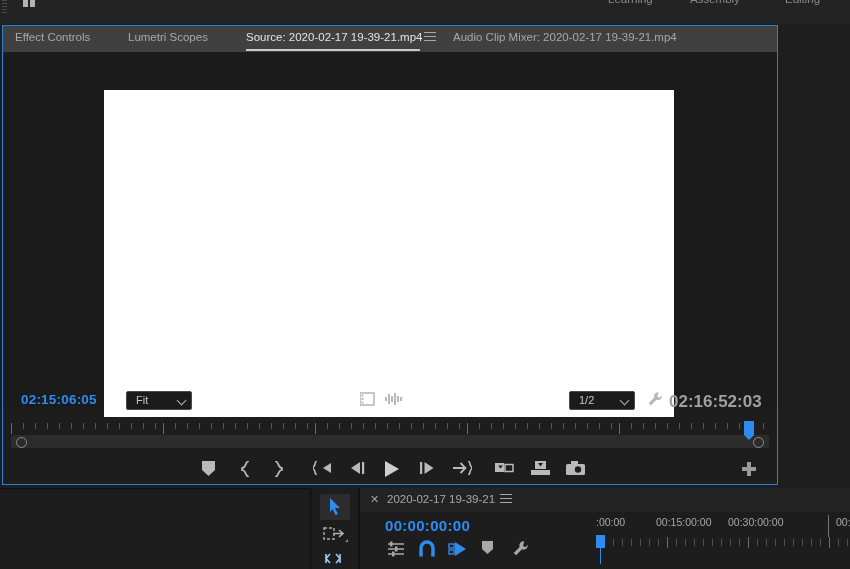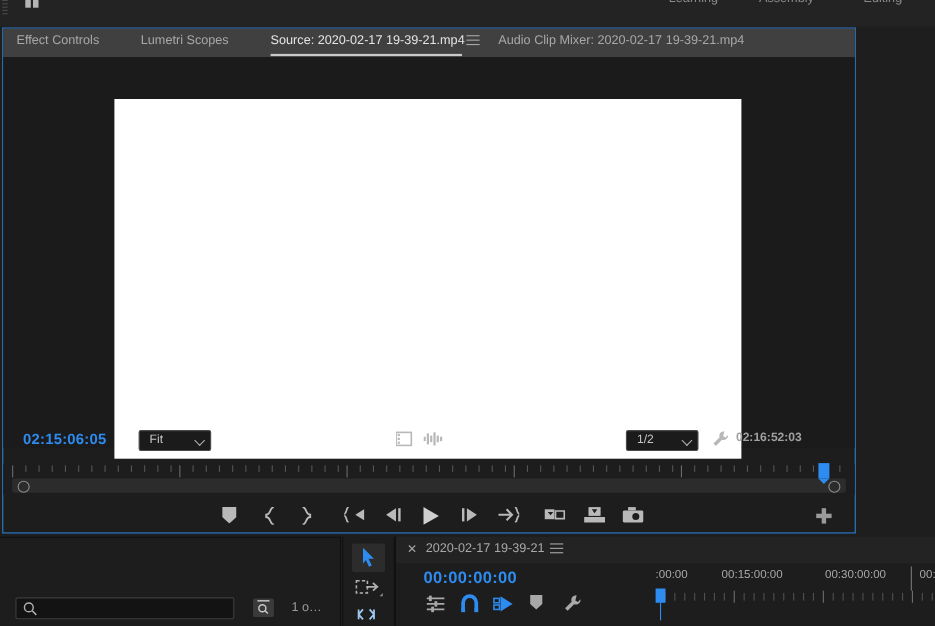--- a/index.html
+++ b/index.html
@@ -76,21 +76,21 @@
 
   
   .mon-row {
     position: absolute; left: 0; top: 362px; width: 100%; height: 28px;
   }
   .tc-blue {
     position: absolute; font-size: 13.5px; color: #2e8bf0; font-weight: bold;
     letter-spacing: 0.2px; white-space: nowrap;
   }
   .tc-gray {
-    position: absolute; font-size: 11px; color: #a0a0a0; font-weight: bold;
+    position: absolute; font-size: 17px; color: #a0a0a0; font-weight: bold;
     white-space: nowrap;
   }
   .dropdown {
     position: absolute; height: 19px; background: #1b1b1b;
     border: 1px solid #4a4a4a; border-radius: 2px;
     font-size: 11px; color: #c6c6c6; line-height: 17px;
   }
   .dropdown .dv { position: absolute; left: 9px; top: 0; }
   .dropdown .ar {
     position: absolute; right: 6px; top: 5px;
@@ -438,39 +438,20 @@
             <rect x="1" y="6" width="14" height="4" fill="#9a9a9a"></rect>
         </svg>
       </div>
     </div>
   </div>
 
 
   <div class="panel-project">
 
 
-    <div class="search-row">
-      <div class="search-box">
-        <span class="mag">
-          <svg width="13" height="13" viewBox="0 0 13 13">
-            <circle cx="5.2" cy="5.2" r="4" fill="none" stroke="#b0b0b0" stroke-width="1.3"></circle>
-            <path d="M8.3 8.3L12 12" stroke="#b0b0b0" stroke-width="1.4"></path>
-          </svg>
-        </span>
-        <input class="search-input" type="text" placeholder="" style="">
-      </div>
-      <div class="find-btn">
-        <svg width="19" height="17" viewBox="0 0 19 17">
-          <rect x="4" y="1.5" width="11" height="1.4" fill="#c0c0c0"></rect>
-          <circle cx="8.5" cy="9" r="3.2" fill="none" stroke="#c8c8c8" stroke-width="1.3"></circle>
-          <path d="M11 11.3L13.5 13.8" stroke="#c8c8c8" stroke-width="1.4"></path>
-        </svg>
-      </div>
-      <div class="count-text">1 o…</div>
-    </div>
   </div>
 
   <div class="panel-tools">
     <div class="tool sel" style="top:6px;">
       <svg width="30" height="26" viewBox="0 0 30 26">
         <path d="M10 4l10 10h-5l3 6-2.5 1.2-3-6.2-2.5 3.5z" fill="#2e8bf0"></path>
       </svg>
     </div>
     <div class="tool" style="top:34px;">
       <svg width="30" height="26" viewBox="0 0 30 26">
@@ -534,21 +515,21 @@
       <div class="tlt" style="left:138px;">
         <svg width="17" height="17" viewBox="0 0 16 16">
           <path d="M11.5 1.2a4 4 0 0 0-4.3 5.4L1.6 12.2l2.2 2.2 5.6-5.6a4 4 0 0 0 5.4-4.3L12.6 6.8 10.4 5.6 11.5 1.2z" fill="#a8a8a8"></path>
         </svg>
       </div>
     </div>
 
     <div class="tl-ruler">
       <div class="rl-label" style="left:108px;">:00:00</div>
       <div class="rl-label" style="left:168px;">00:15:00:00</div>
-      <div class="rl-label" style="left:262px;">00:30:00:00</div>
+      <div class="rl-label" style="left:240px;">00:30:00:00</div>
       <div class="rl-label" style="left:348px;">00:4</div>
       <div class="rl-sep" style="left:340px;"></div>
       <div class="rl-ticks">
         <div class="rl-tick" style="left:125px;"></div>
           <div class="rl-tick" style="left:134px;"></div>
         <div class="rl-tick" style="left:143px;"></div>
           <div class="rl-tick" style="left:152px;"></div>
         <div class="rl-tick" style="left:161px;"></div>
           <div class="rl-tick" style="left:170px;"></div>
         <div class="rl-tick maj" style="left:179px;"></div>

